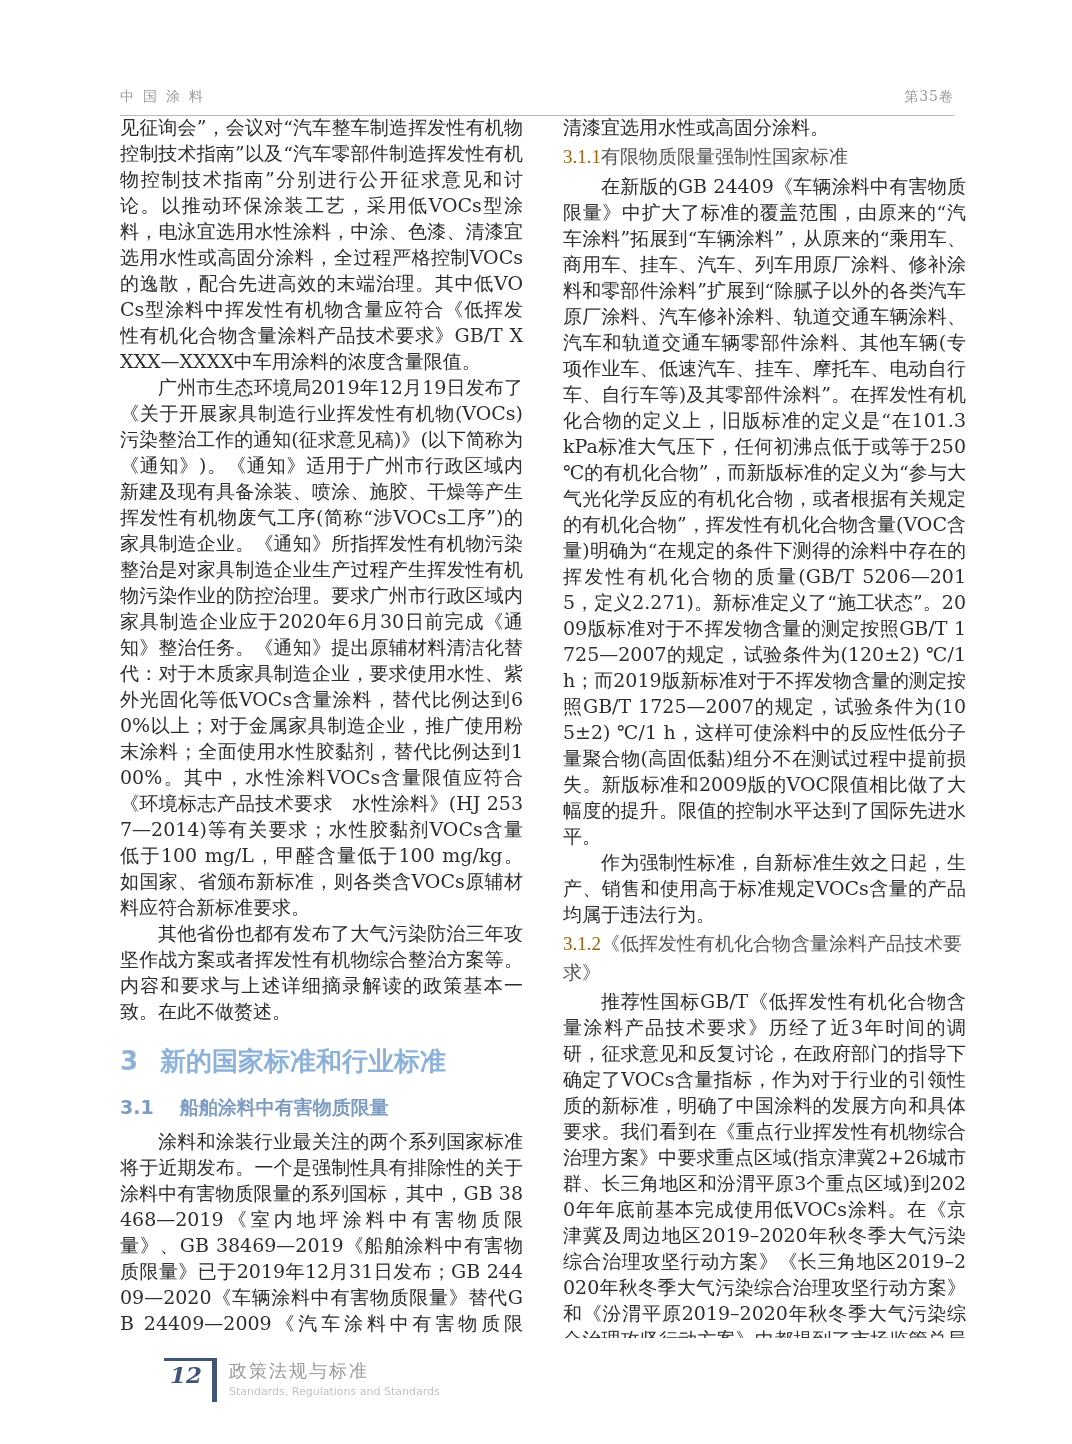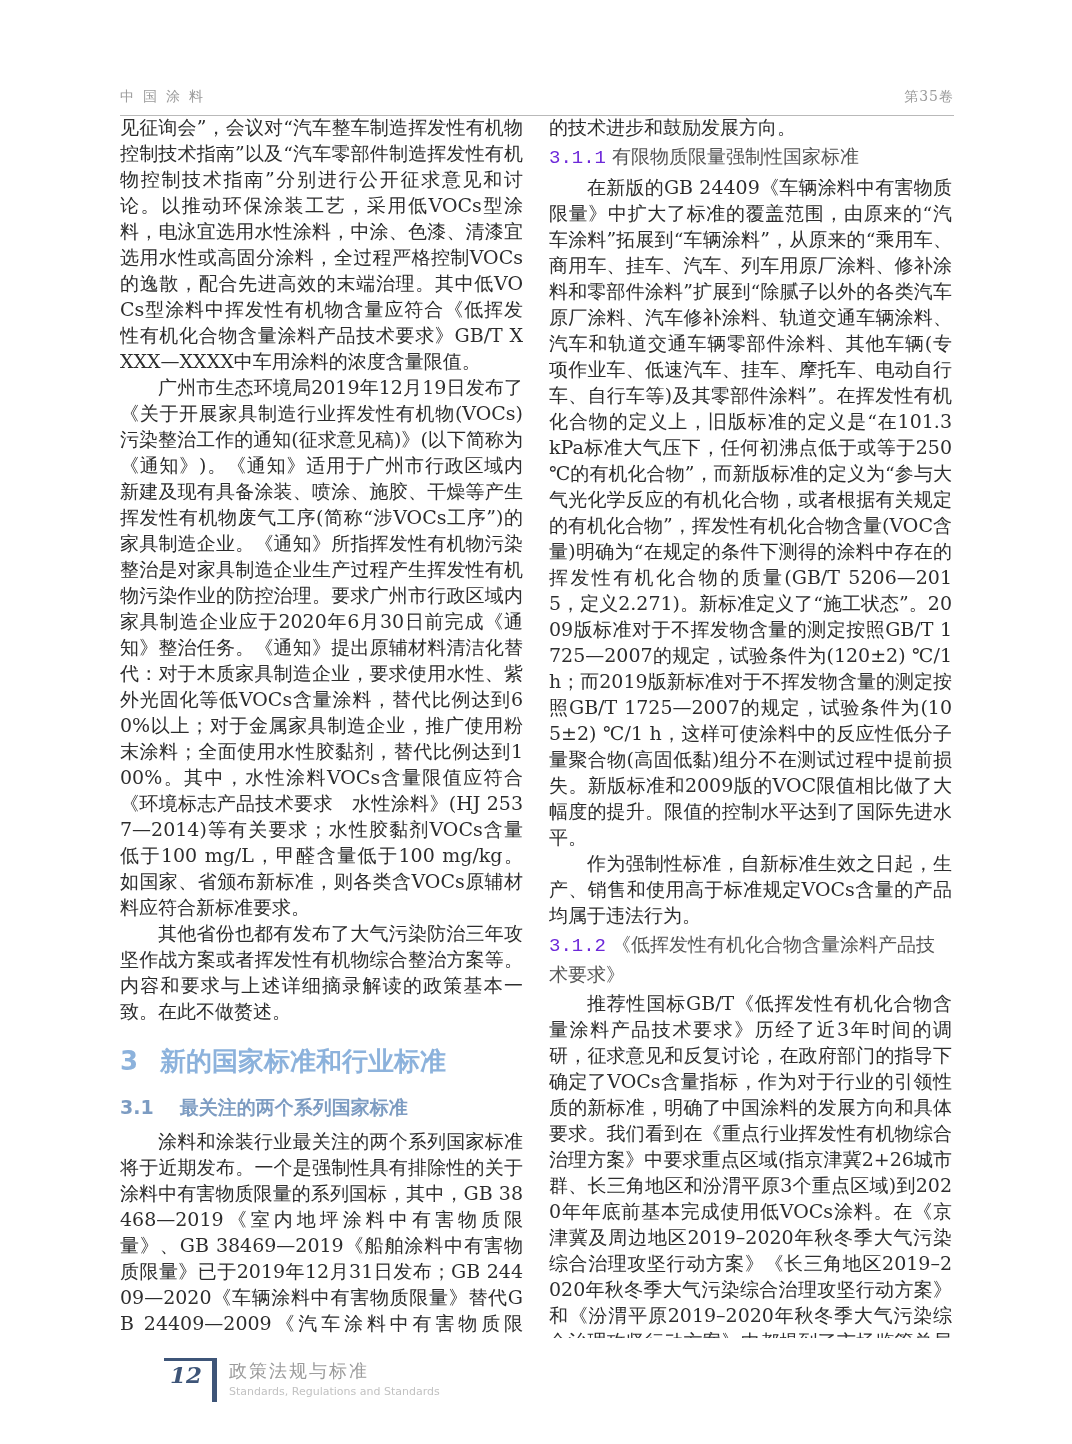--- a/index.html
+++ b/index.html
@@ -17,21 +17,21 @@
     display:flex;justify-content:space-between;align-items:flex-end;
     border-bottom:1px solid #b9b9b9;
     padding-bottom:9px;
     color:#9b9b9b;font-size:14px;margin-top:12px;
   }
   .runhead .jt{letter-spacing:9px;}
   .runhead .vol{letter-spacing:1px;}
   
   .content{
     position:absolute;top:114px;left:120px;
-    display:flex;gap:26px;
+    display:flex;gap:40px;
   }
   .col{width:403px;height:1224px;overflow:hidden;}
   .p{
     margin:0;
     font-size:19px;line-height:26px;
     text-align:justify;
     color:#2d2d2d;
     word-break:break-all;
   }
   .ind{text-indent:2em;}
@@ -50,22 +50,22 @@
     font-weight:bold;
     font-size:19px;line-height:26px;
     color:#7d9cc2;
   }
   .h-sub .num{margin-right:26px;}
   .h-min{
     margin:2px 0 2px 0;
     font-size:19px;line-height:28px;
   }
   .h-min .num{
-    font-family:Liberation Mono, monospace;
-    color:#6d28d9;margin-right:6px;
+    font-family:Liberation Serif, serif;
+    color:#a16207;margin-right:0;
   }
   .h-min .ttl{color:#555555;}
   
   .footer{
     position:absolute;left:120px;top:1358px;
     display:flex;align-items:flex-start;margin-left:44px;
   }
   .pagenum{
     border-top:3px solid #3e5578;
     padding:1px 10px 4px 6px;
@@ -97,28 +97,28 @@
 
     <div class="col">
       <p class="p">见征询会”，会议对“汽车整车制造挥发性有机物控制技术指南”以及“汽车零部件制造挥发性有机物控制技术指南”分别进行公开征求意见和讨论。以推动环保涂装工艺，采用低VOCs型涂料，电泳宜选用水性涂料，中涂、色漆、清漆宜选用水性或高固分涂料，全过程严格控制VOCs的逸散，配合先进高效的末端治理。其中低VOCs型涂料中挥发性有机物含量应符合《低挥发性有机化合物含量涂料产品技术要求》GB/T XXXX—XXXX中车用涂料的浓度含量限值。</p>
       <p class="p ind">广州市生态环境局2019年12月19日发布了《关于开展家具制造行业挥发性有机物(VOCs)污染整治工作的通知(征求意见稿)》(以下简称为《通知》)。《通知》适用于广州市行政区域内新建及现有具备涂装、喷涂、施胶、干燥等产生挥发性有机物废气工序(简称“涉VOCs工序”)的家具制造企业。《通知》所指挥发性有机物污染整治是对家具制造企业生产过程产生挥发性有机物污染作业的防控治理。要求广州市行政区域内家具制造企业应于2020年6月30日前完成《通知》整治任务。《通知》提出原辅材料清洁化替代：对于木质家具制造企业，要求使用水性、紫外光固化等低VOCs含量涂料，替代比例达到60%以上；对于金属家具制造企业，推广使用粉末涂料；全面使用水性胶黏剂，替代比例达到100%。其中，水性涂料VOCs含量限值应符合《环境标志产品技术要求　水性涂料》(HJ 2537—2014)等有关要求；水性胶黏剂VOCs含量低于100 mg/L，甲醛含量低于100 mg/kg。如国家、省颁布新标准，则各类含VOCs原辅材料应符合新标准要求。</p>
       <p class="p ind">其他省份也都有发布了大气污染防治三年攻坚作战方案或者挥发性有机物综合整治方案等。内容和要求与上述详细摘录解读的政策基本一致。在此不做赘述。</p>
 
       <div class="h-sec">
         <span class="num">3</span><span class="ttl">新的国家标准和行业标准</span>
       </div>
       <div class="h-sub">
-        <span class="num">3.1</span><span class="ttl">最关注的两个系列国家标准</span>
+        <span class="num">3.1</span><span class="ttl">船舶涂料中有害物质限量</span>
       </div>
 
       <p class="p ind">涂料和涂装行业最关注的两个系列国家标准将于近期发布。一个是强制性具有排除性的关于涂料中有害物质限量的系列国标，其中，GB 38468—2019《室内地坪涂料中有害物质限量》、GB 38469—2019《船舶涂料中有害物质限量》已于2019年12月31日发布；GB 24409—2020《车辆涂料中有害物质限量》替代GB 24409—2009《汽车涂料中有害物质限量》，另外还有GB 30981—2020《工业防护涂料中有害物质限量》、GB 18582—2020《建筑用墙面涂料中有害物质限量》和GB 18581—2020《木器涂料中有害物质的限量》。另一个是新的推荐性国家标准GB/T《低挥发性有机化合物含量涂料产品技术要求》，将作为引导涂料工业</p>
     </div>
 
     <div class="col">
-      <p class="p">的技术进步和鼓励发展方向。</p>
+      <p class="p">清漆宜选用水性或高固分涂料。</p>
 
       <div class="h-min">
         <span class="num">3.1.1</span><span class="ttl">有限物质限量强制性国家标准</span>
       </div>
 
       <p class="p ind">在新版的GB 24409《车辆涂料中有害物质限量》中扩大了标准的覆盖范围，由原来的“汽车涂料”拓展到“车辆涂料”，从原来的“乘用车、商用车、挂车、汽车、列车用原厂涂料、修补涂料和零部件涂料”扩展到“除腻子以外的各类汽车原厂涂料、汽车修补涂料、轨道交通车辆涂料、汽车和轨道交通车辆零部件涂料、其他车辆(专项作业车、低速汽车、挂车、摩托车、电动自行车、自行车等)及其零部件涂料”。在挥发性有机化合物的定义上，旧版标准的定义是“在101.3 kPa标准大气压下，任何初沸点低于或等于250 ℃的有机化合物”，而新版标准的定义为“参与大气光化学反应的有机化合物，或者根据有关规定的有机化合物”，挥发性有机化合物含量(VOC含量)明确为“在规定的条件下测得的涂料中存在的挥发性有机化合物的质量(GB/T 5206—2015，定义2.271)。新标准定义了“施工状态”。2009版标准对于不挥发物含量的测定按照GB/T 1725—2007的规定，试验条件为(120±2) ℃/1 h；而2019版新标准对于不挥发物含量的测定按照GB/T 1725—2007的规定，试验条件为(105±2) ℃/1 h，这样可使涂料中的反应性低分子量聚合物(高固低黏)组分不在测试过程中提前损失。新版标准和2009版的VOC限值相比做了大幅度的提升。限值的控制水平达到了国际先进水平。</p>
       <p class="p ind">作为强制性标准，自新标准生效之日起，生产、销售和使用高于标准规定VOCs含量的产品均属于违法行为。</p>
 
       <div class="h-min">
         <span class="num">3.1.2</span><span class="ttl">《低挥发性有机化合物含量涂料产品技术要求》</span>

